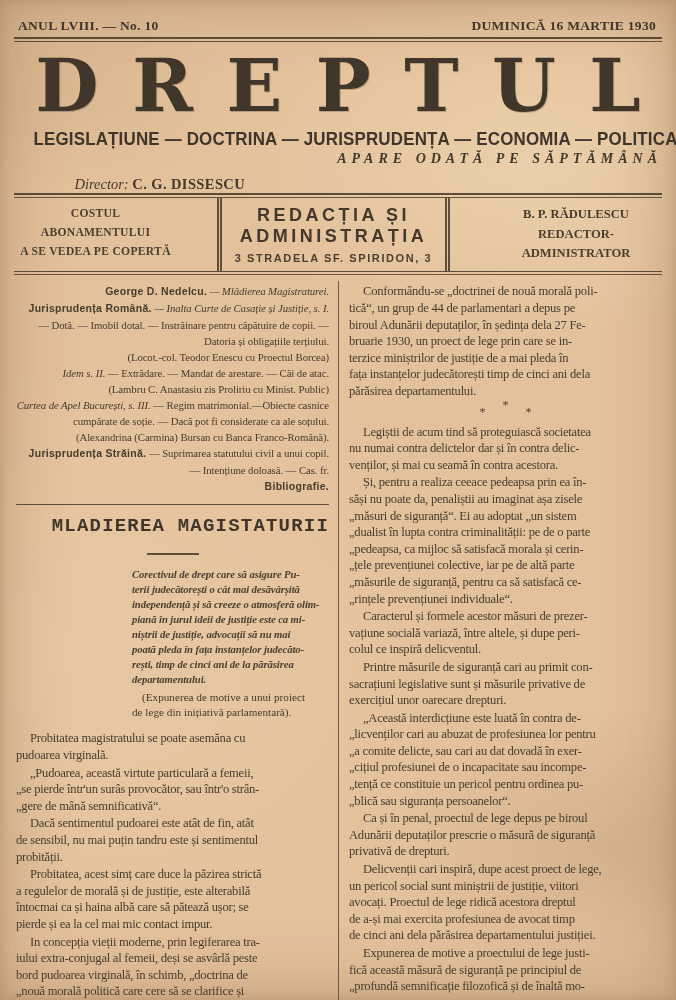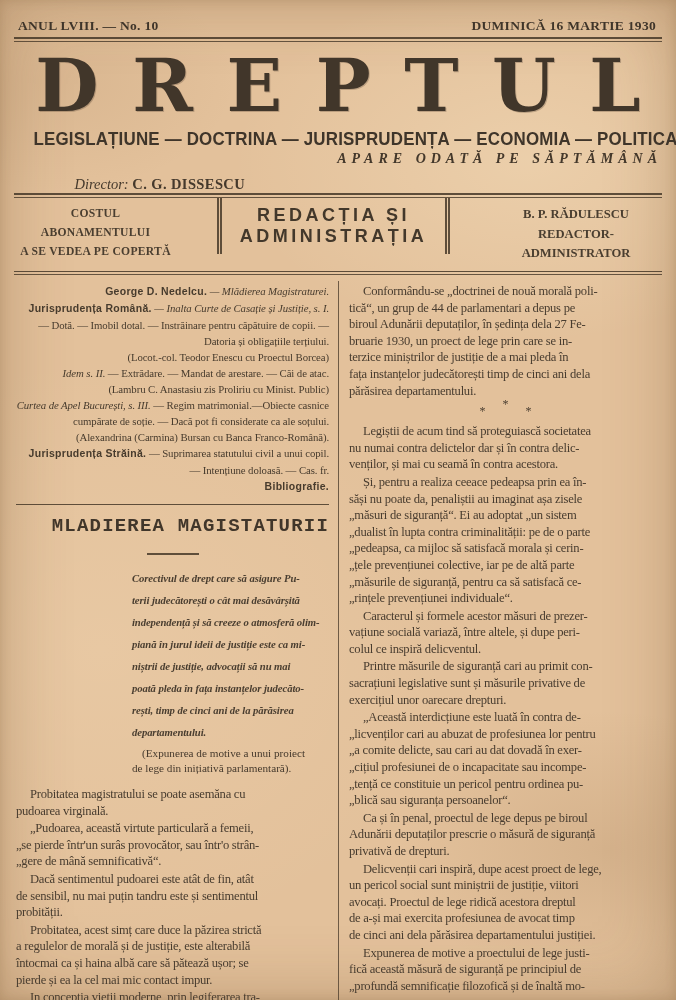--- a/index.html
+++ b/index.html
@@ -49,21 +49,21 @@
   .col-left{box-sizing:border-box;flex:0 0 324px;padding:2px 9px 0 2px;}
   .col-right{box-sizing:border-box;flex:1;border-left:1.5px solid rgba(80,64,46,.8);padding:2px 0 0 10px;}
   .toc{font-size:10.8px;line-height:16px;letter-spacing:-.1px;color:#473b2d;text-align:right;}
   .toc p{margin:0;padding-left:13px;text-indent:-13px;}
   .toc p.paren{text-indent:0;}
   .seg-b{font-family:"Liberation Sans",sans-serif;font-weight:bold;font-size:.97em;letter-spacing:.3px;}
   .seg-i{font-style:italic;}
   .toc-rule{border-top:1.5px solid rgba(70,56,40,.85);margin:9px 0 4px;}
   .art-title{margin:10px 0 16px;text-align:right;font-weight:bold;font-size:19px;letter-spacing:1.2px;color:#41362a;font-family:Liberation Mono, monospace;}
   .art-title-rule{width:52px;border-top:2px solid rgba(70,56,40,.85);margin:8px auto 12px;}
-  .motto{font-style:italic;font-weight:bold;font-size:10.7px;line-height:22px;letter-spacing:-.1px;
+  .motto{font-style:italic;font-weight:bold;font-size:10.7px;line-height:15px;letter-spacing:-.1px;
     margin:0 0 0 116px;white-space:pre-line;color:#4a3e30;}
   .motto-src{font-size:11.2px;line-height:15px;margin:3px 0 10px 116px;white-space:pre-line;text-indent:10px;}
   .body-par{margin:0 0 1px;font-size:12.6px;line-height:16.6px;letter-spacing:-.25px;
     white-space:pre-line;text-indent:14px;color:#483c2f;}
   .star-sep{text-align:center;height:19px;margin:3px 0 2px;font-size:12px;color:#483c2f;}
   .star-sep span{display:inline-block;margin:0 7px;}
   .star-sep span:nth-child(2){position:relative;top:-5px;}
   .star-sep span:nth-child(1),.star-sep span:nth-child(3){position:relative;top:2px;}
 </style>
 </head>
@@ -92,20 +92,21 @@
   </div>
 
   <div class="rule-dbl"></div>
   <div class="infobox">
     <div class="cell left">
       <div>COSTUL ABONAMENTULUI</div>
       <div>A SE VEDEA PE COPERTĂ</div>
     </div>
     <div class="cell center">
       <div class="cc1">REDACȚIA ȘI ADMINISTRAȚIA</div>
+      <div class="cc2">3 STRADELA SF. SPIRIDON, 3</div>
     </div>
     <div class="cell right">
       <div>B. P. RĂDULESCU</div>
       <div>REDACTOR- ADMINISTRATOR</div>
     </div>
   </div>
   <div class="rule-dbl thin"></div>
 
   <div class="columns">
 

